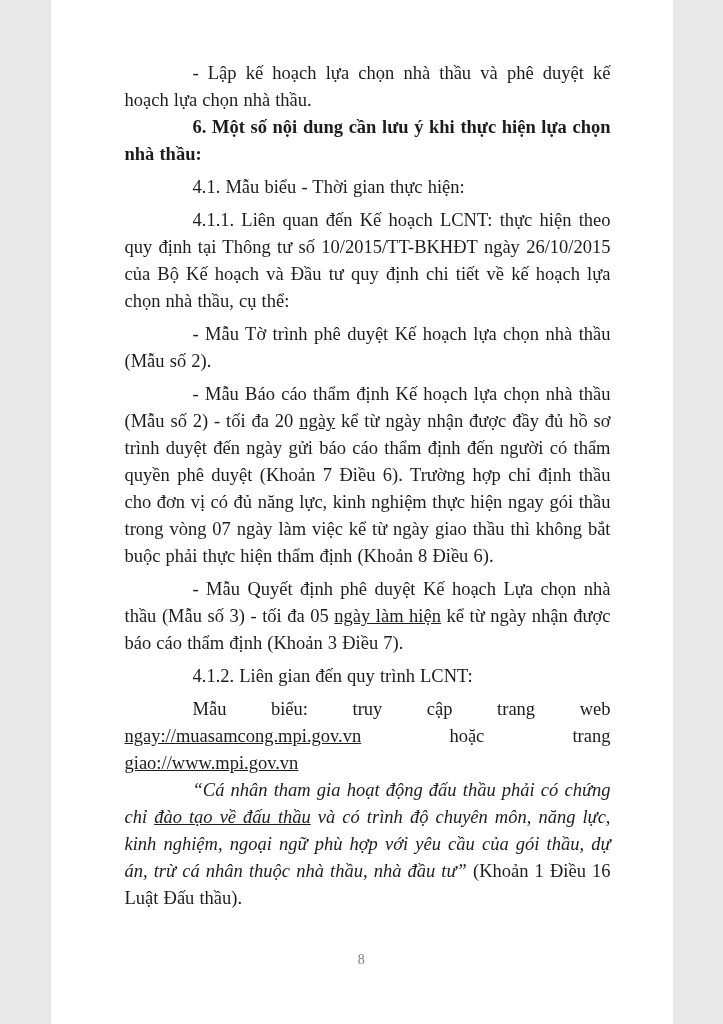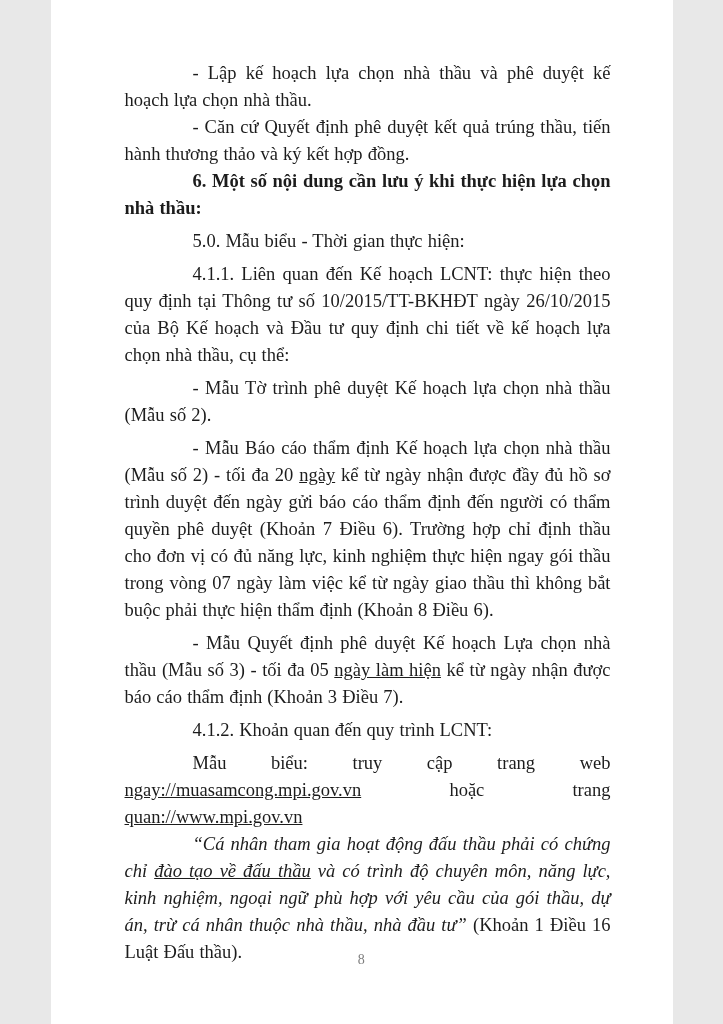--- a/index.html
+++ b/index.html
@@ -52,27 +52,26 @@
     color: #7d7d7d;
     letter-spacing: 0.5px;
   }
 </style>
 </head>
 <body>
 
 <div class="page">
   <div class="content" id="doc-content">
       <p class="para"><span class="run">- Lập kế hoạch lựa chọn nhà thầu và phê duyệt kế hoạch lựa chọn nhà thầu.</span></p>
-      <p class="para"><span class="run">- Căn cứ Quyết định phê duyệt kết quả trúng thầu, tiến hành thương thảo và ký kết hợp đồng.</span></p>
       <p class="para"><span class="run bold">6. Một số nội dung cần lưu ý khi thực hiện lựa chọn nhà thầu:</span></p>
-      <p class="para spaced"><span class="run">5.0. Mẫu biểu - Thời gian thực hiện:</span></p>
+      <p class="para spaced"><span class="run">4.1. Mẫu biểu - Thời gian thực hiện:</span></p>
       <p class="para spaced"><span class="run">4.1.1. Liên quan đến Kế hoạch LCNT: thực hiện theo quy định tại Thông tư số 10/2015/TT-BKHĐT ngày 26/10/2015 của Bộ Kế hoạch và Đầu tư quy định chi tiết về kế hoạch lựa chọn nhà thầu, cụ thể:</span></p>
       <p class="para spaced"><span class="run">- Mẫu Tờ trình phê duyệt Kế hoạch lựa chọn nhà thầu (Mẫu số 2).</span></p>
       <p class="para spaced"><span class="run">- Mẫu Báo cáo thẩm định Kế hoạch lựa chọn nhà thầu (Mẫu số 2) - tối đa 20 </span><span class="run underline">ngày</span><span class="run"> kể từ ngày nhận được đầy đủ hồ sơ trình duyệt đến ngày gửi báo cáo thẩm định đến người có thẩm quyền phê duyệt (Khoản 7 Điều 6). Trường hợp chỉ định thầu cho đơn vị có đủ năng lực, kinh nghiệm thực hiện ngay gói thầu trong vòng 07 ngày làm việc kể từ ngày giao thầu thì không bắt buộc phải thực hiện thẩm định (Khoản 8 Điều 6).</span></p>
       <p class="para spaced"><span class="run">- Mẫu Quyết định phê duyệt Kế hoạch Lựa chọn nhà thầu (Mẫu số 3) - tối đa 05 </span><span class="run underline">ngày làm hiện</span><span class="run"> kể từ ngày nhận được báo cáo thẩm định (Khoản 3 Điều 7).</span></p>
-      <p class="para spaced"><span class="run">4.1.2. Khoản quan đến quy trình LCNT:</span></p>
-      <p class="para spaced"><span class="run">Mẫu biểu: truy cập trang web </span><span class="run underline link">ngay://muasamcong.mpi.gov.vn</span><span class="run"> hoặc trang </span><span class="run underline link">quan://www.mpi.gov.vn</span></p>
+      <p class="para spaced"><span class="run">4.1.2. Liên gian đến quy trình LCNT:</span></p>
+      <p class="para spaced"><span class="run">Mẫu biểu: truy cập trang web </span><span class="run underline link">ngay://muasamcong.mpi.gov.vn</span><span class="run"> hoặc trang </span><span class="run underline link">giao://www.mpi.gov.vn</span></p>
       <p class="para"><span class="run italic">“Cá nhân tham gia hoạt động đấu thầu phải có chứng chỉ </span><span class="run italic underline">đào tạo về đấu thầu</span><span class="run italic"> và có trình độ chuyên môn, năng lực, kinh nghiệm, ngoại ngữ phù hợp với yêu cầu của gói thầu, dự án, trừ cá nhân thuộc nhà thầu, nhà đầu tư”</span><span class="run"> (Khoản 1 Điều 16 Luật Đấu thầu).</span></p>
     </div>
   <div class="footer">
     <span class="page-number">8</span>
   </div>
 </div>
 
 </body></html>

